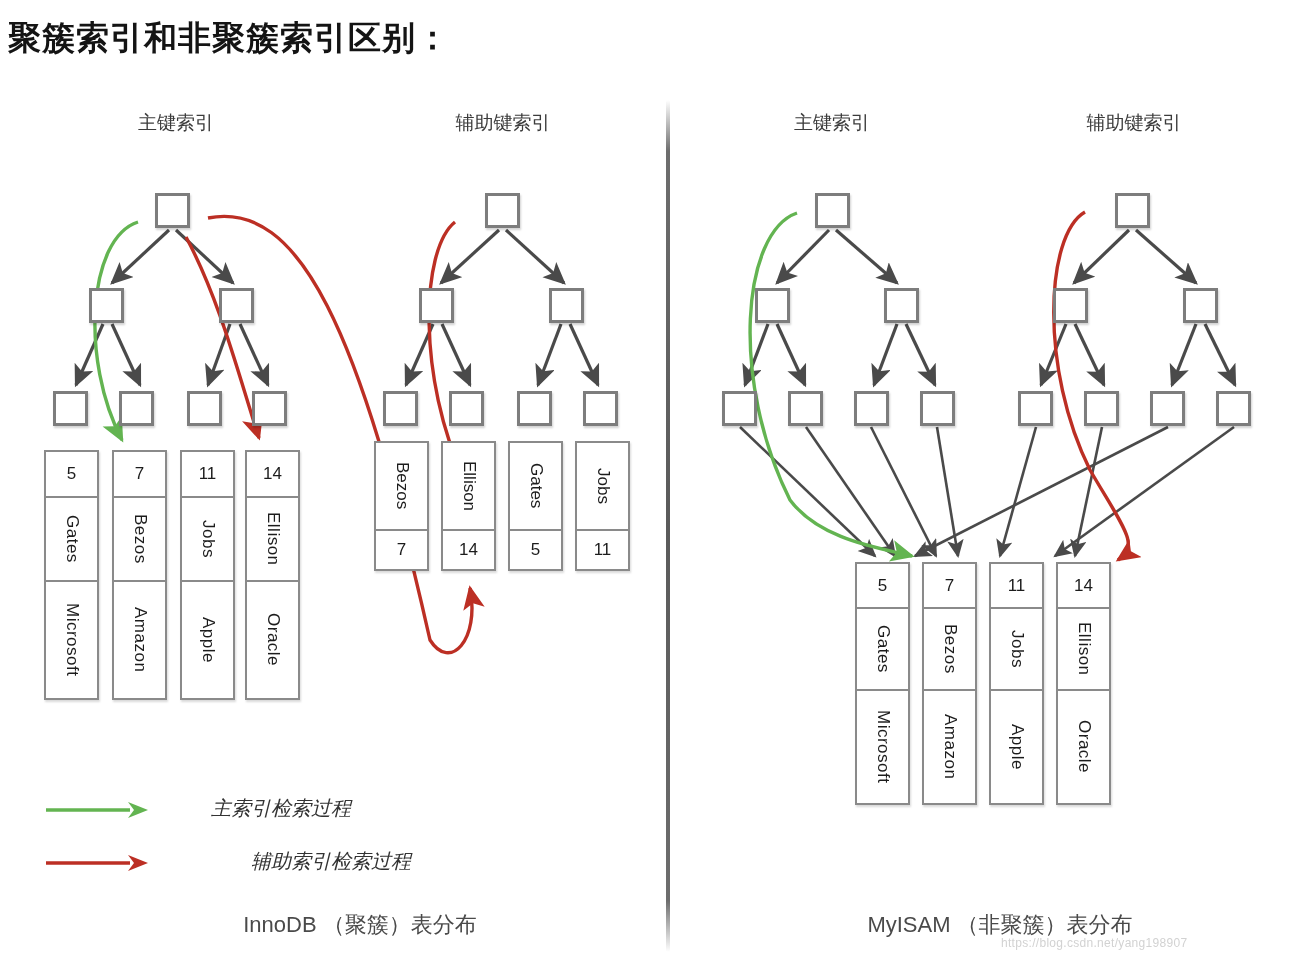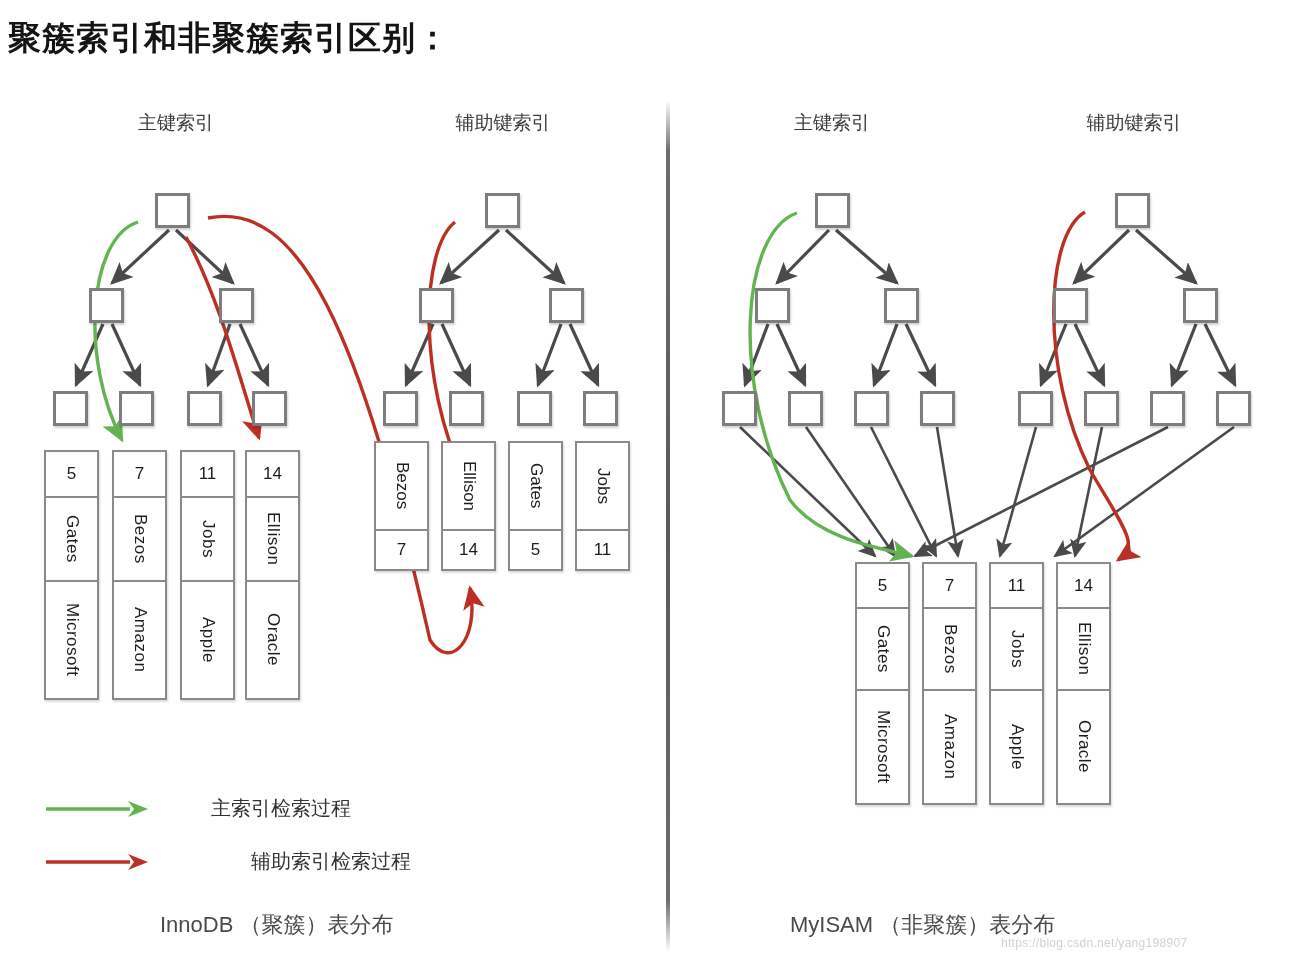--- a/index.html
+++ b/index.html
@@ -88,27 +88,27 @@
     writing-mode:vertical-rl;text-orientation:mixed;
     font-size:17px;color:#1c1c1c;
   }
   .sec-card .id{
     height:38px;flex:0 0 38px;
     display:flex;align-items:center;justify-content:center;
     font-size:17px;color:#1c1c1c;
   }
 
   
-  .legend-row{position:absolute;display:flex;align-items:center;}
+  .legend-row{position:absolute;display:flex;align-items:flex-end;font-style:italic;}
   .legend-label{font-size:20px;color:#333;margin-left:62px;white-space:nowrap;}
 
   
   .caption{
     position:absolute;font-size:22px;color:#4a4a4a;white-space:nowrap;
-    text-align:left;
+    text-align:center;
   }
 
   
   .watermark{
     position:absolute;left:1001px;top:936px;
     font-size:12px;color:#d2d2d2;white-space:nowrap;
     letter-spacing:0.3px;
   }
 
   svg.edges{position:absolute;left:0;top:0;width:1310px;height:968px;pointer-events:none;}

